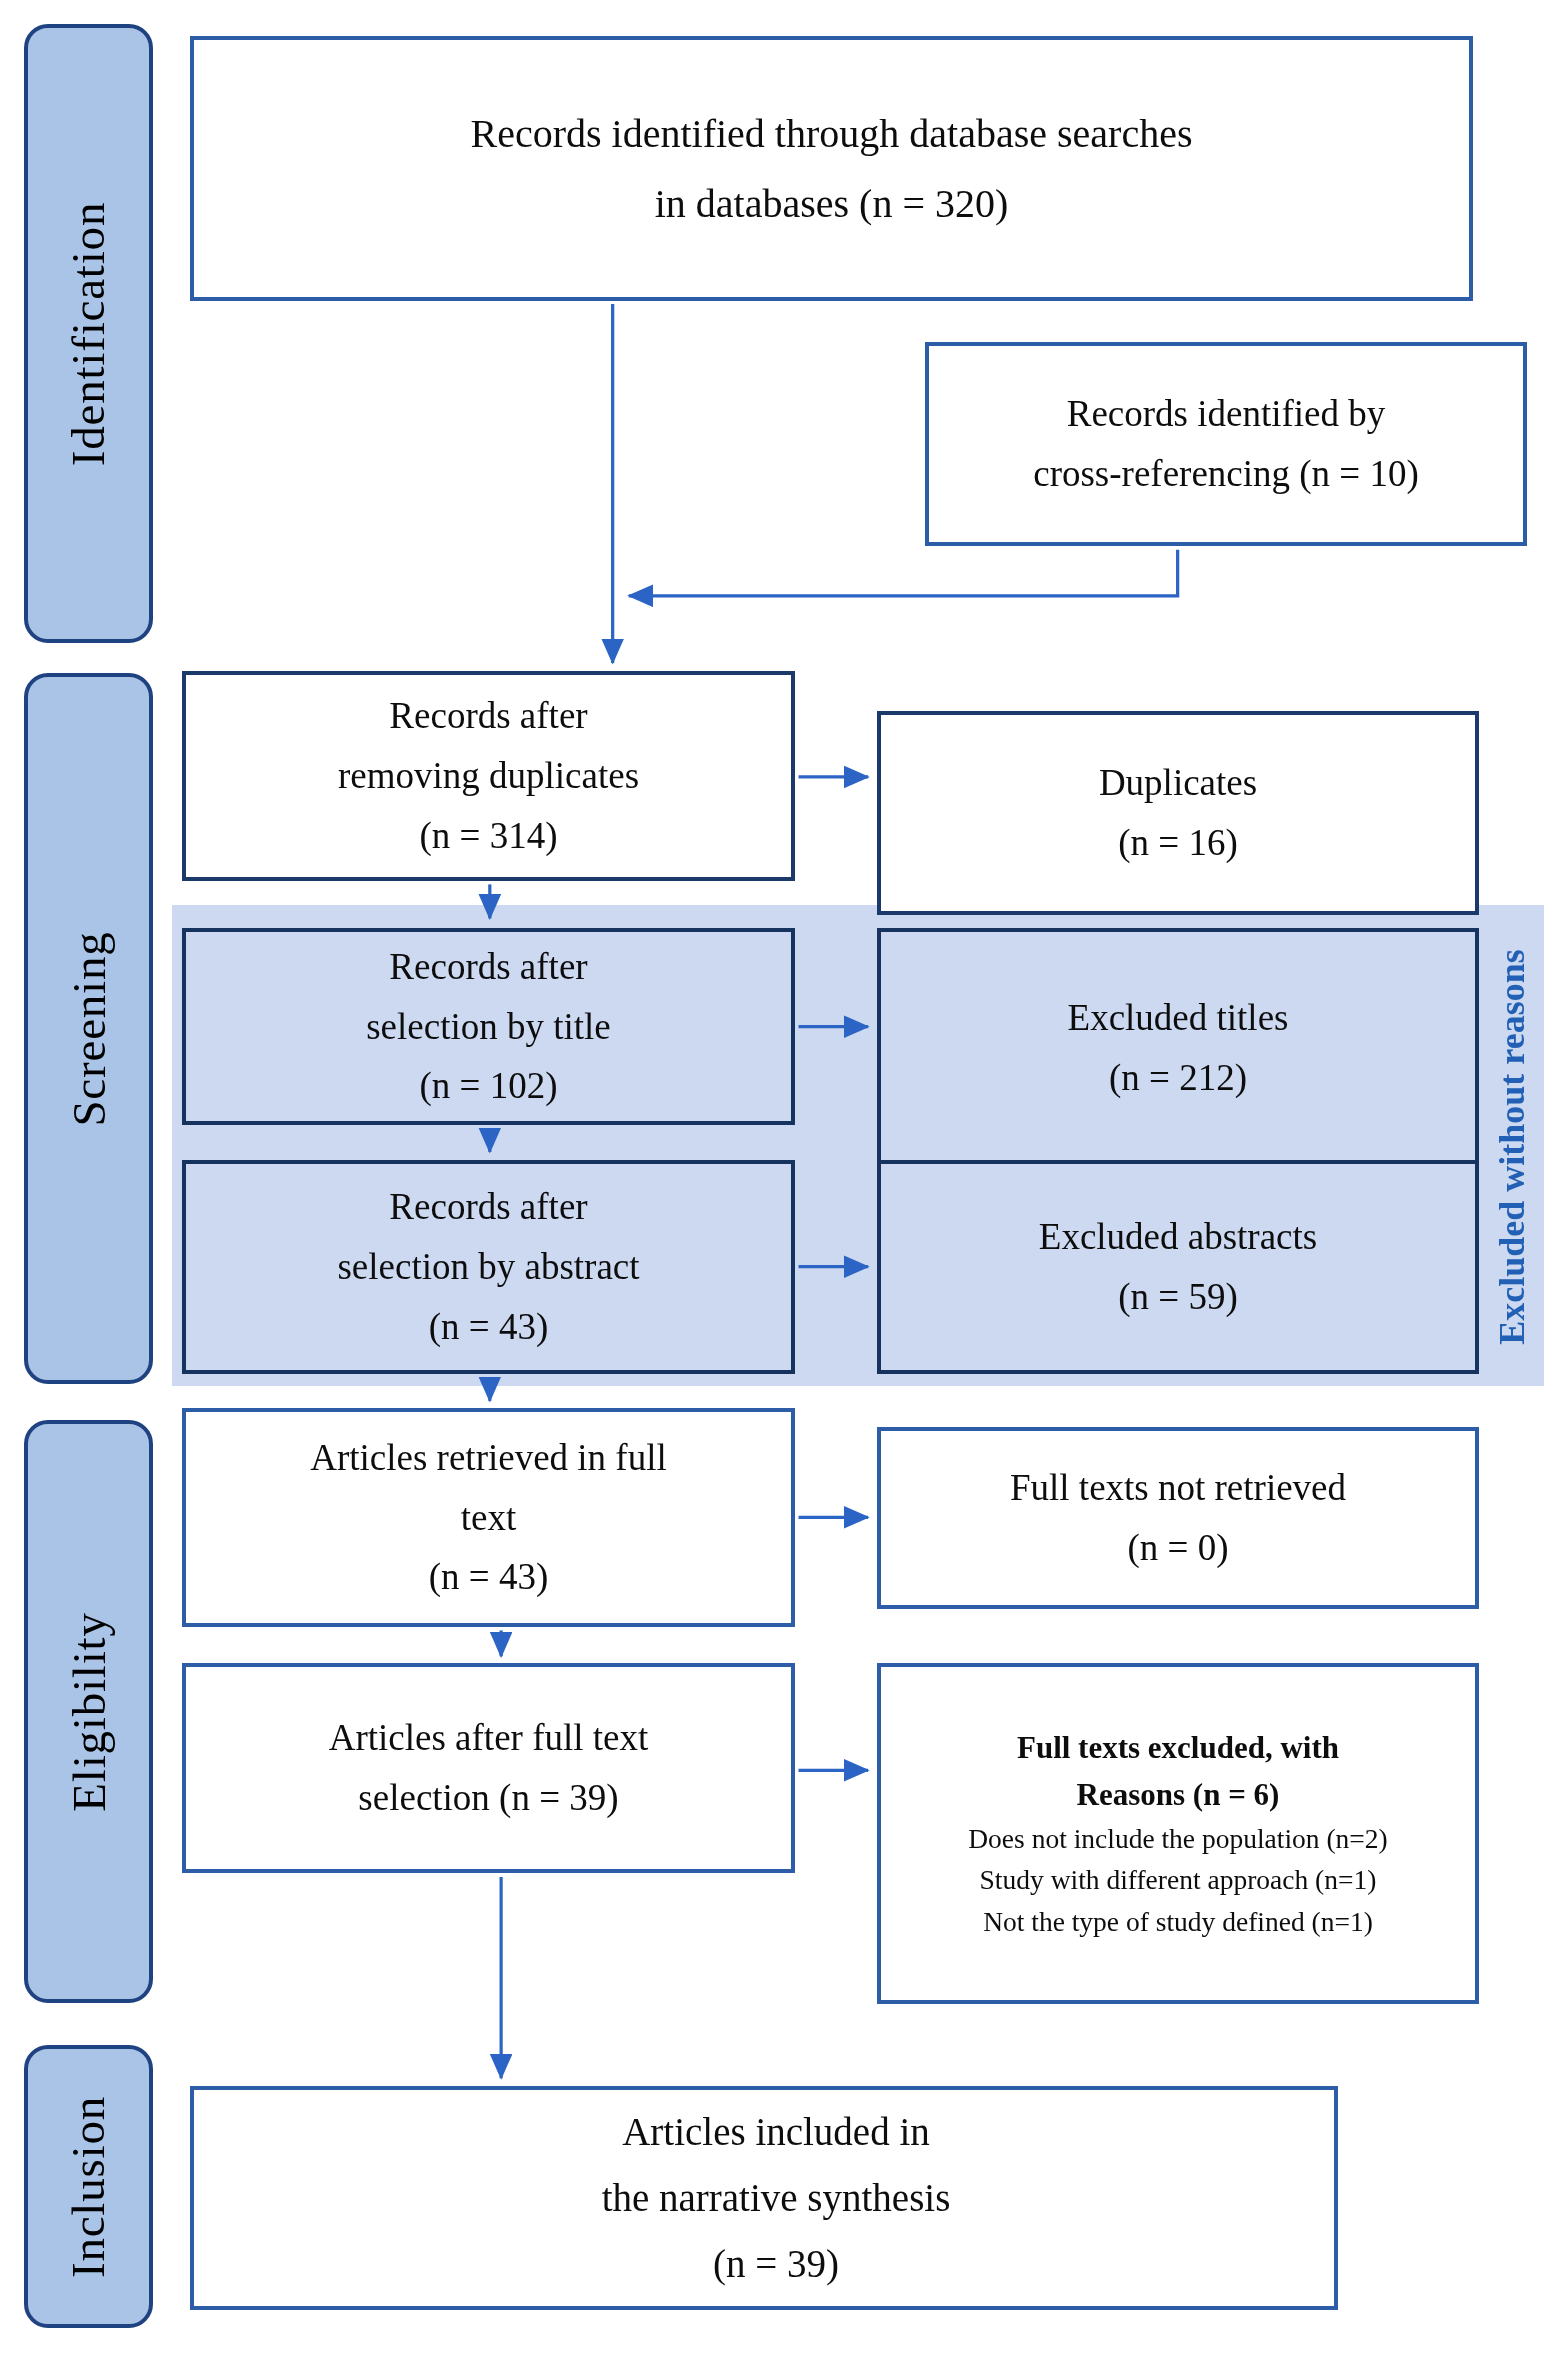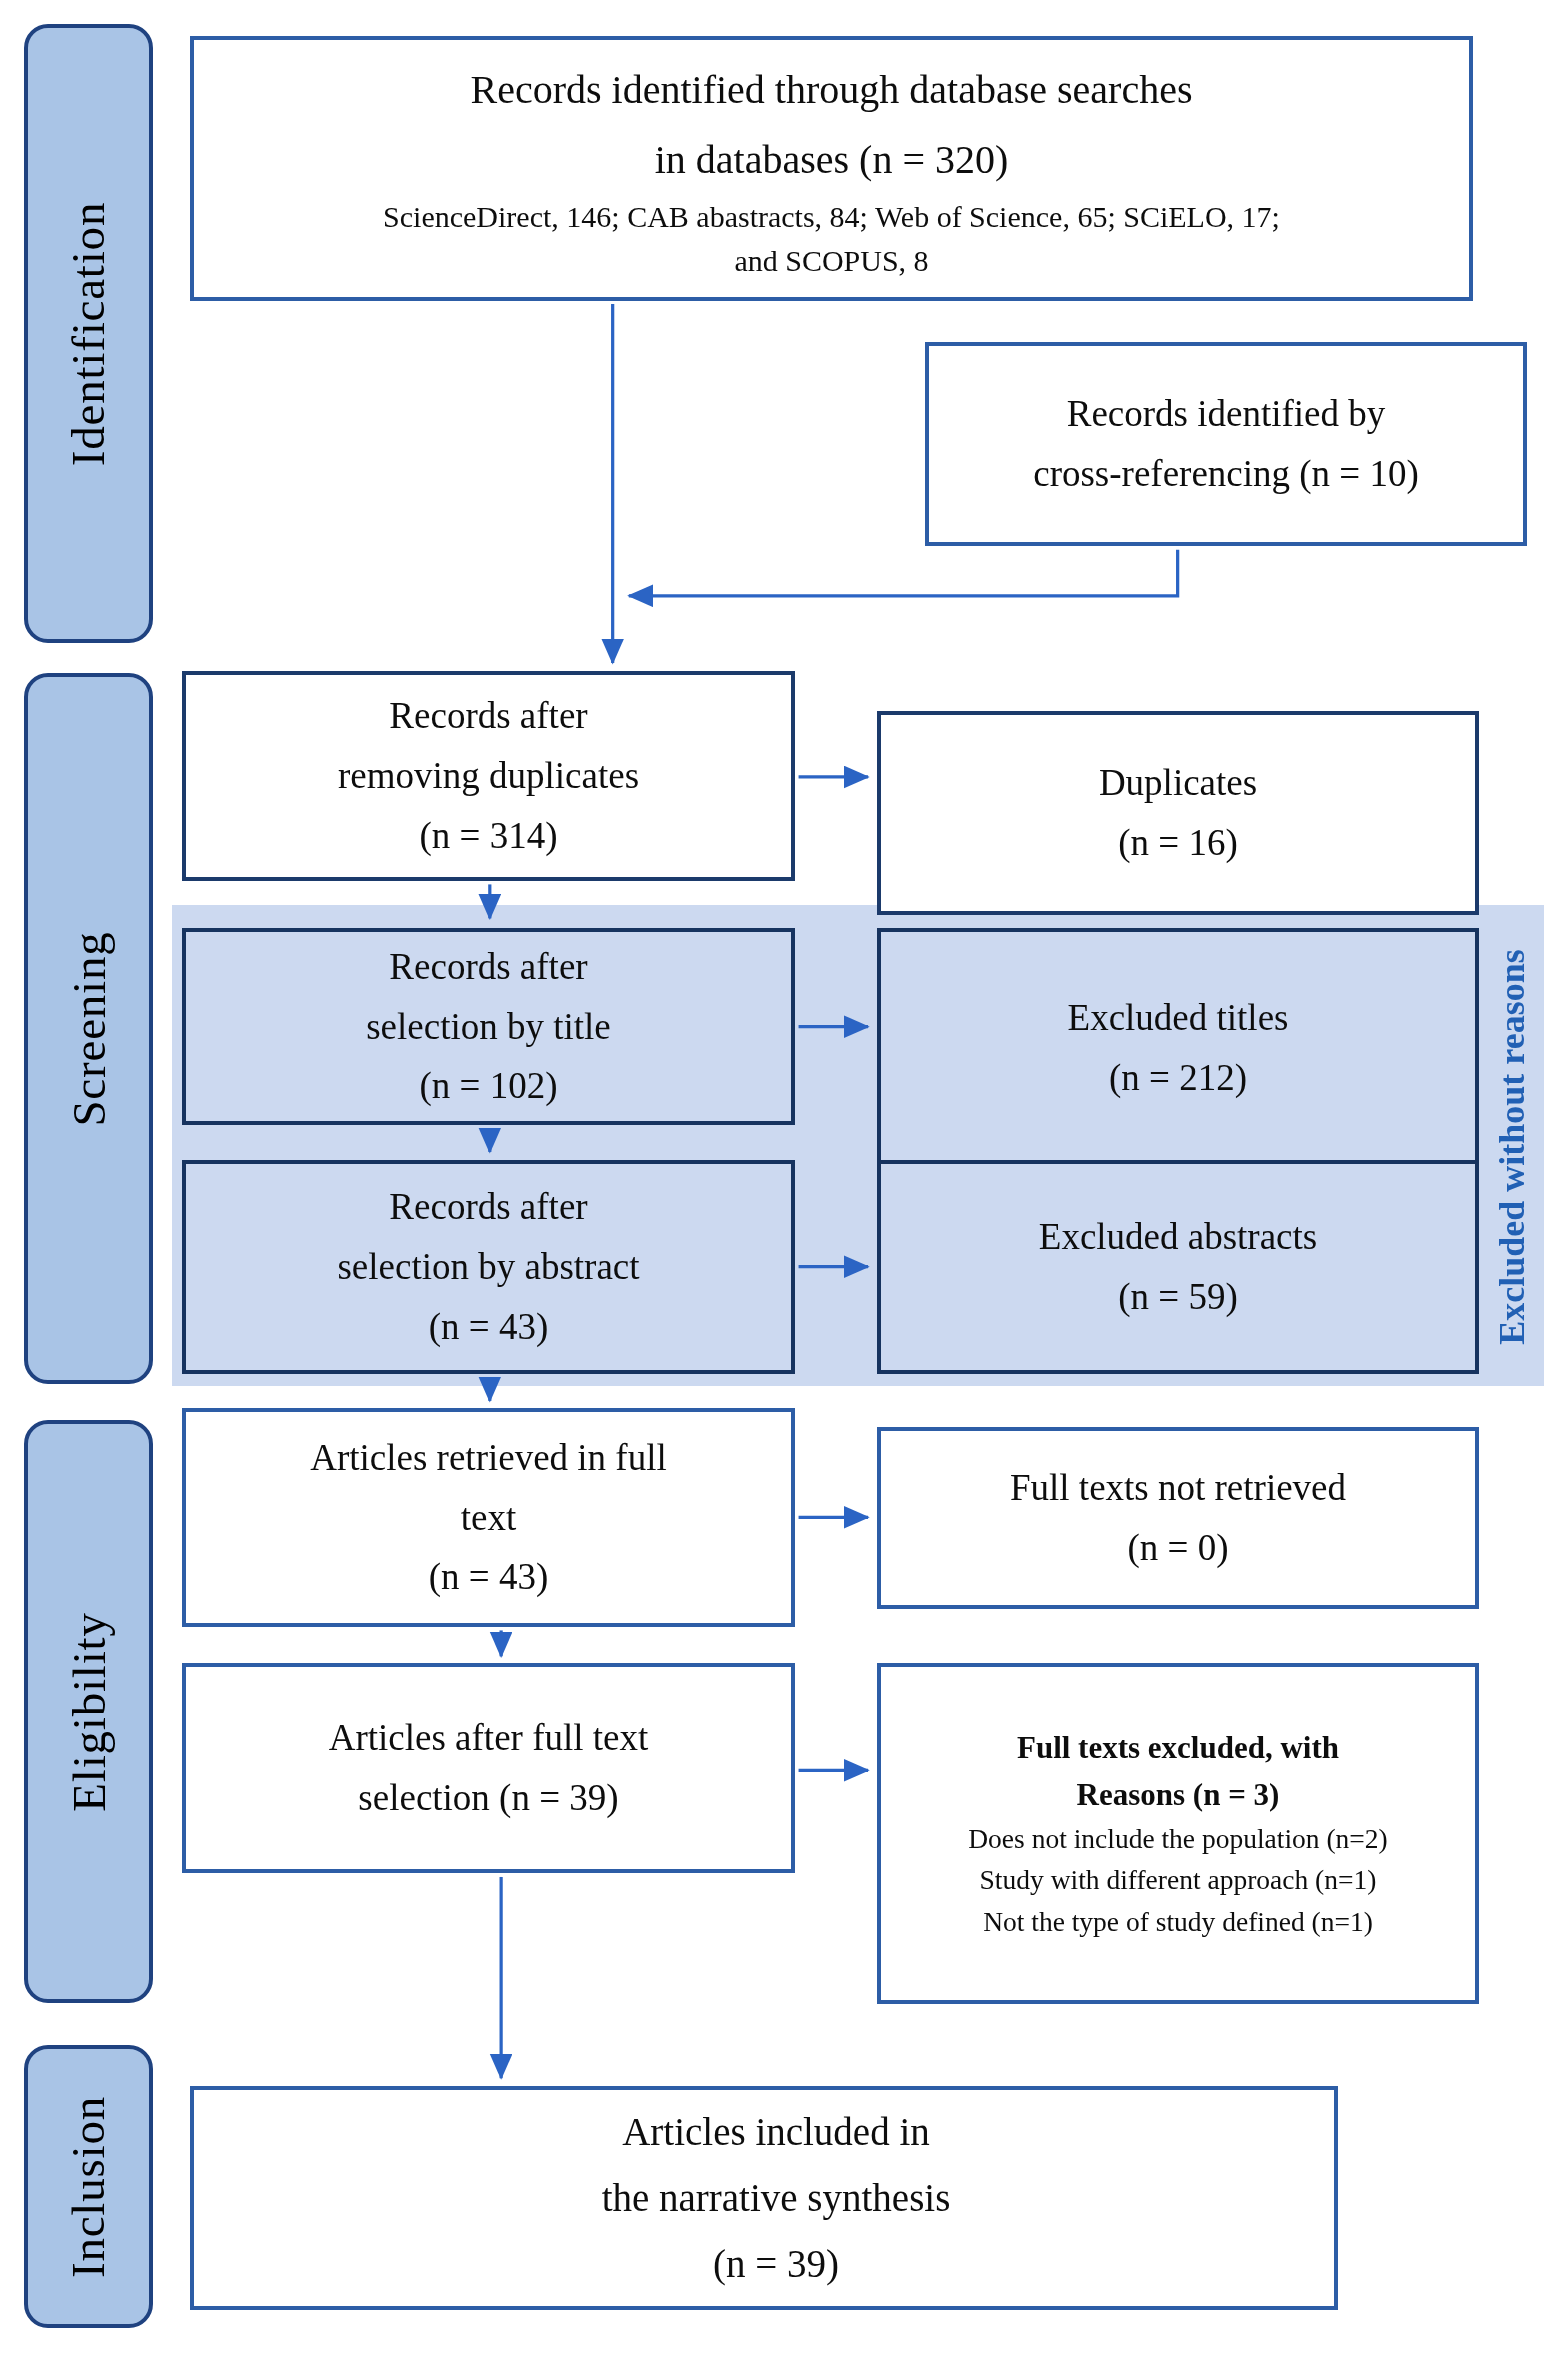--- a/index.html
+++ b/index.html
@@ -95,22 +95,20 @@
       <path d="M988,1270 L1074,1270" marker-end="url(#ah)"></path>
       <path d="M988,1567 L1074,1567" marker-end="url(#ah)"></path>
       <path d="M988,1877 L1074,1877" marker-end="url(#ah)"></path>
       <path d="M988,2190 L1074,2190" marker-end="url(#ah)"></path>
     </g>
   </svg>
 
   <div class="box mid" style="left:190px;top:36px;width:1283px;height:265px;">
     <div class="top-main">Records identified through database searches
 in databases (n = 320)</div>
-    <div class="top-sub">ScienceDirect, 146; CAB abastracts, 84; Web of Science, 65; SCiELO, 17;
-and SCOPUS, 8</div>
   </div>
 
   <div class="box mid" style="left:877px;top:342px;width:602px;height:204px;margin-left:48px;">
     <div class="main">Records identified by
 cross-referencing (n = 10)</div>
   </div>
 
   <div class="box" style="left:182px;top:671px;width:613px;height:210px;">
     <div class="main">Records after
 removing duplicates
@@ -155,21 +153,21 @@
 (n = 0)</div>
   </div>
 
   <div class="box mid" style="left:182px;top:1663px;width:613px;height:210px;">
     <div class="main">Articles after full text
 selection (n = 39)</div>
   </div>
 
   <div class="box mid" style="left:877px;top:1663px;width:602px;height:341px;">
     <div class="reasons-head">Full texts excluded, with
-Reasons (n = 3)</div>
+Reasons (n = 6)</div>
     <div class="reasons-body">Does not include the population (n=2)
 Study with different approach (n=1)
 Not the type of study defined (n=1)</div>
   </div>
 
   <div class="box mid" style="left:190px;top:2086px;width:1148px;height:224px;font-size:39px;line-height:1.7;padding-left:24px;">
     <div class="main">Articles included in
 the narrative synthesis
 (n = 39)</div>
   </div>

